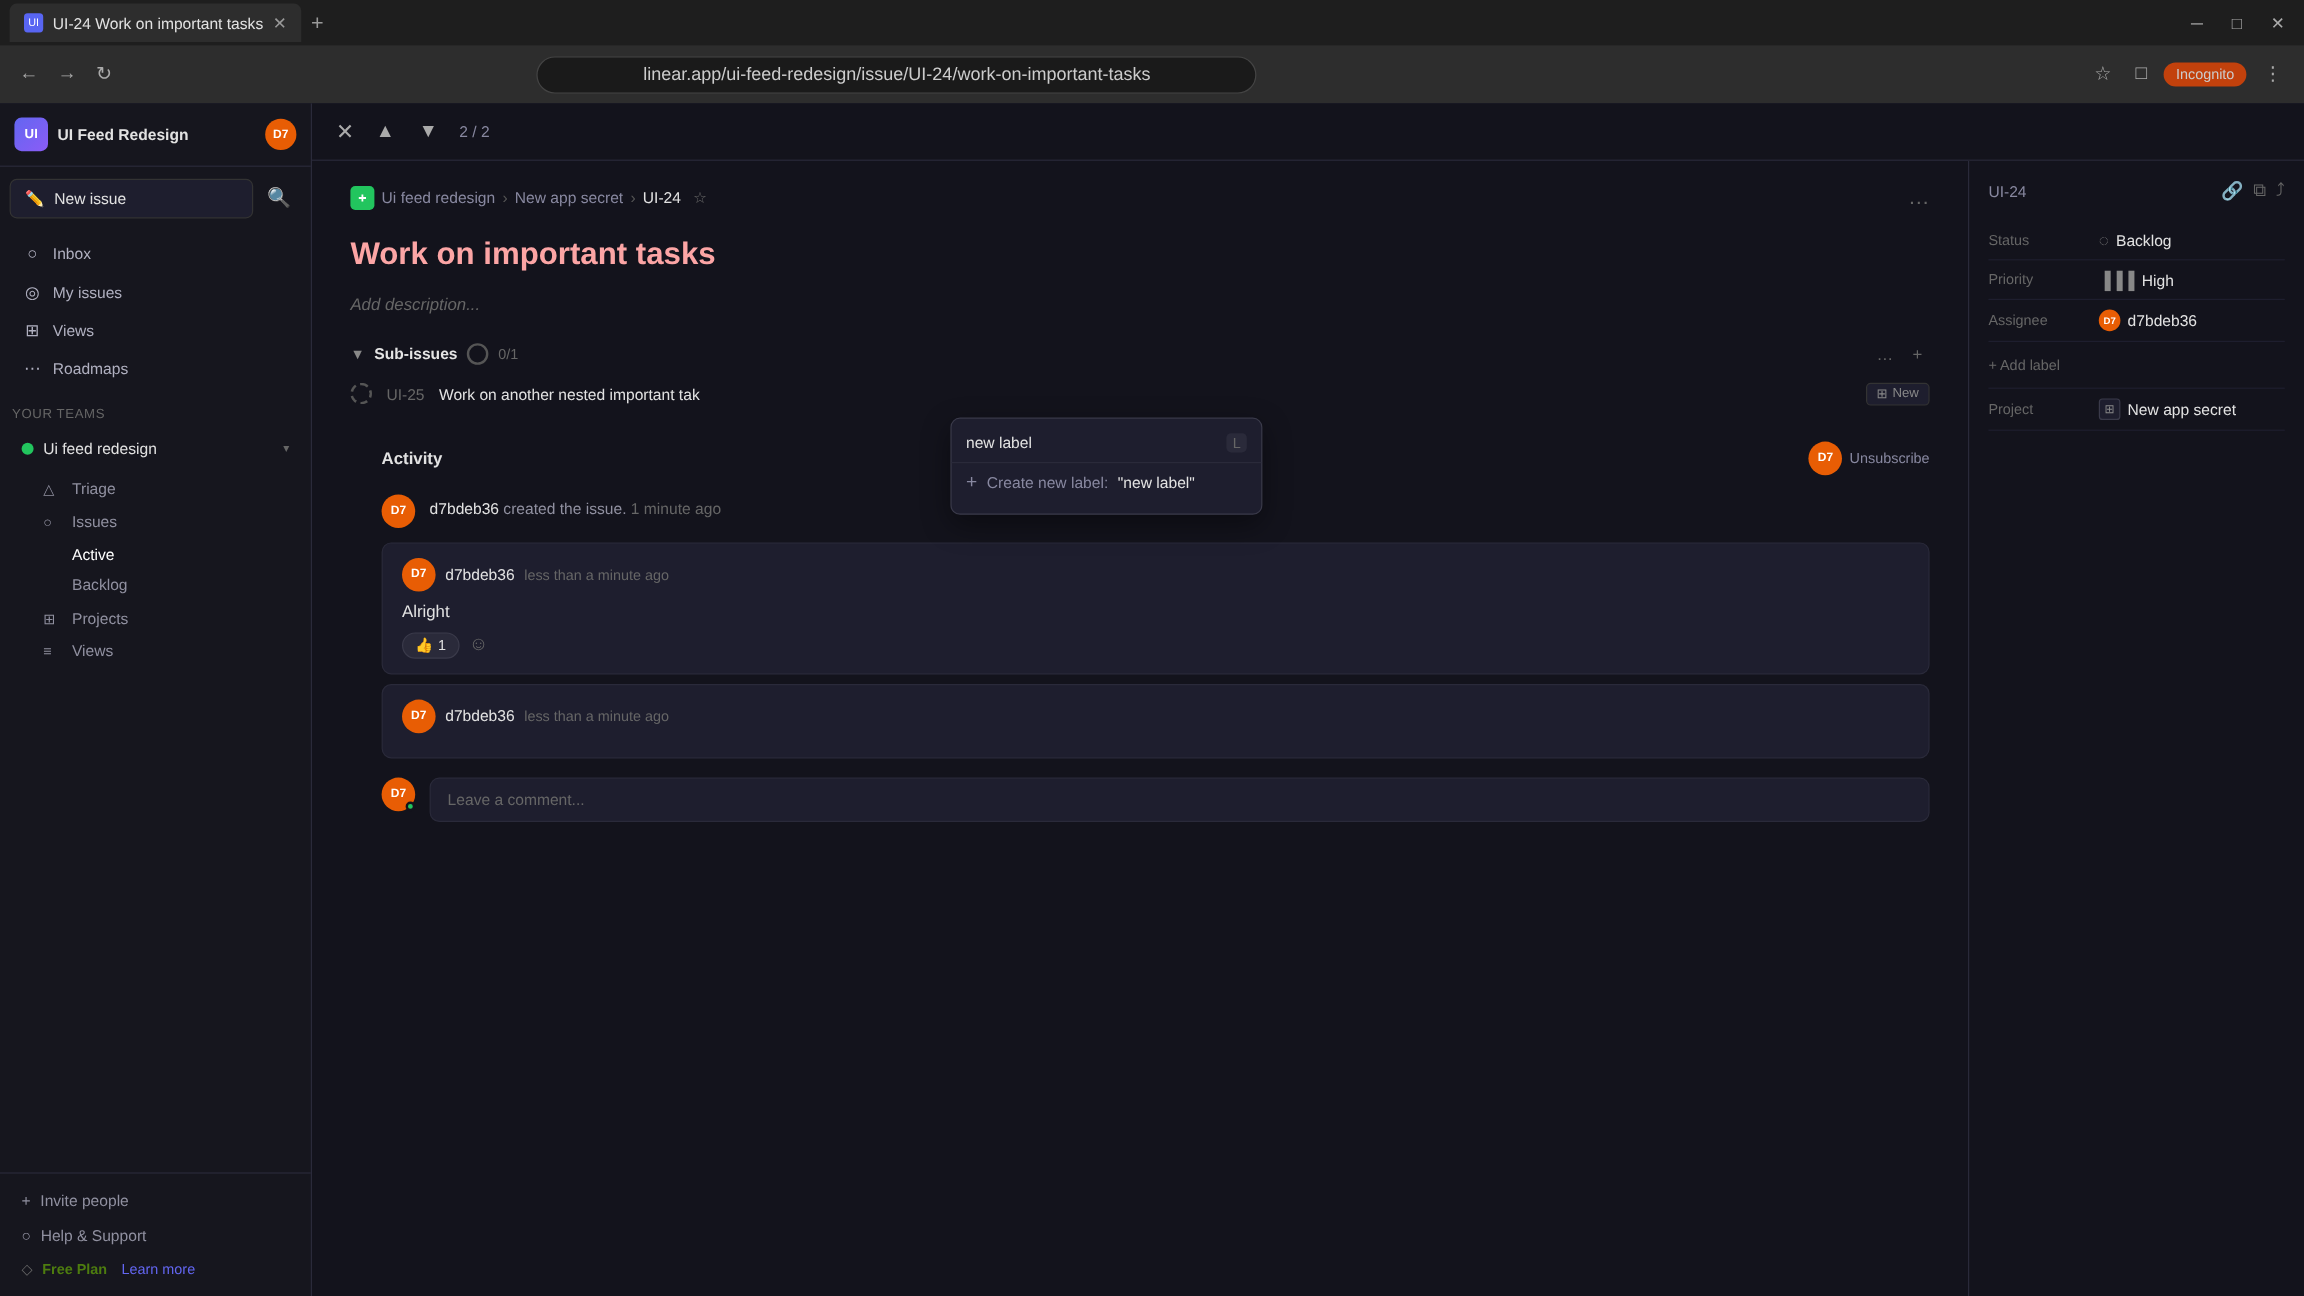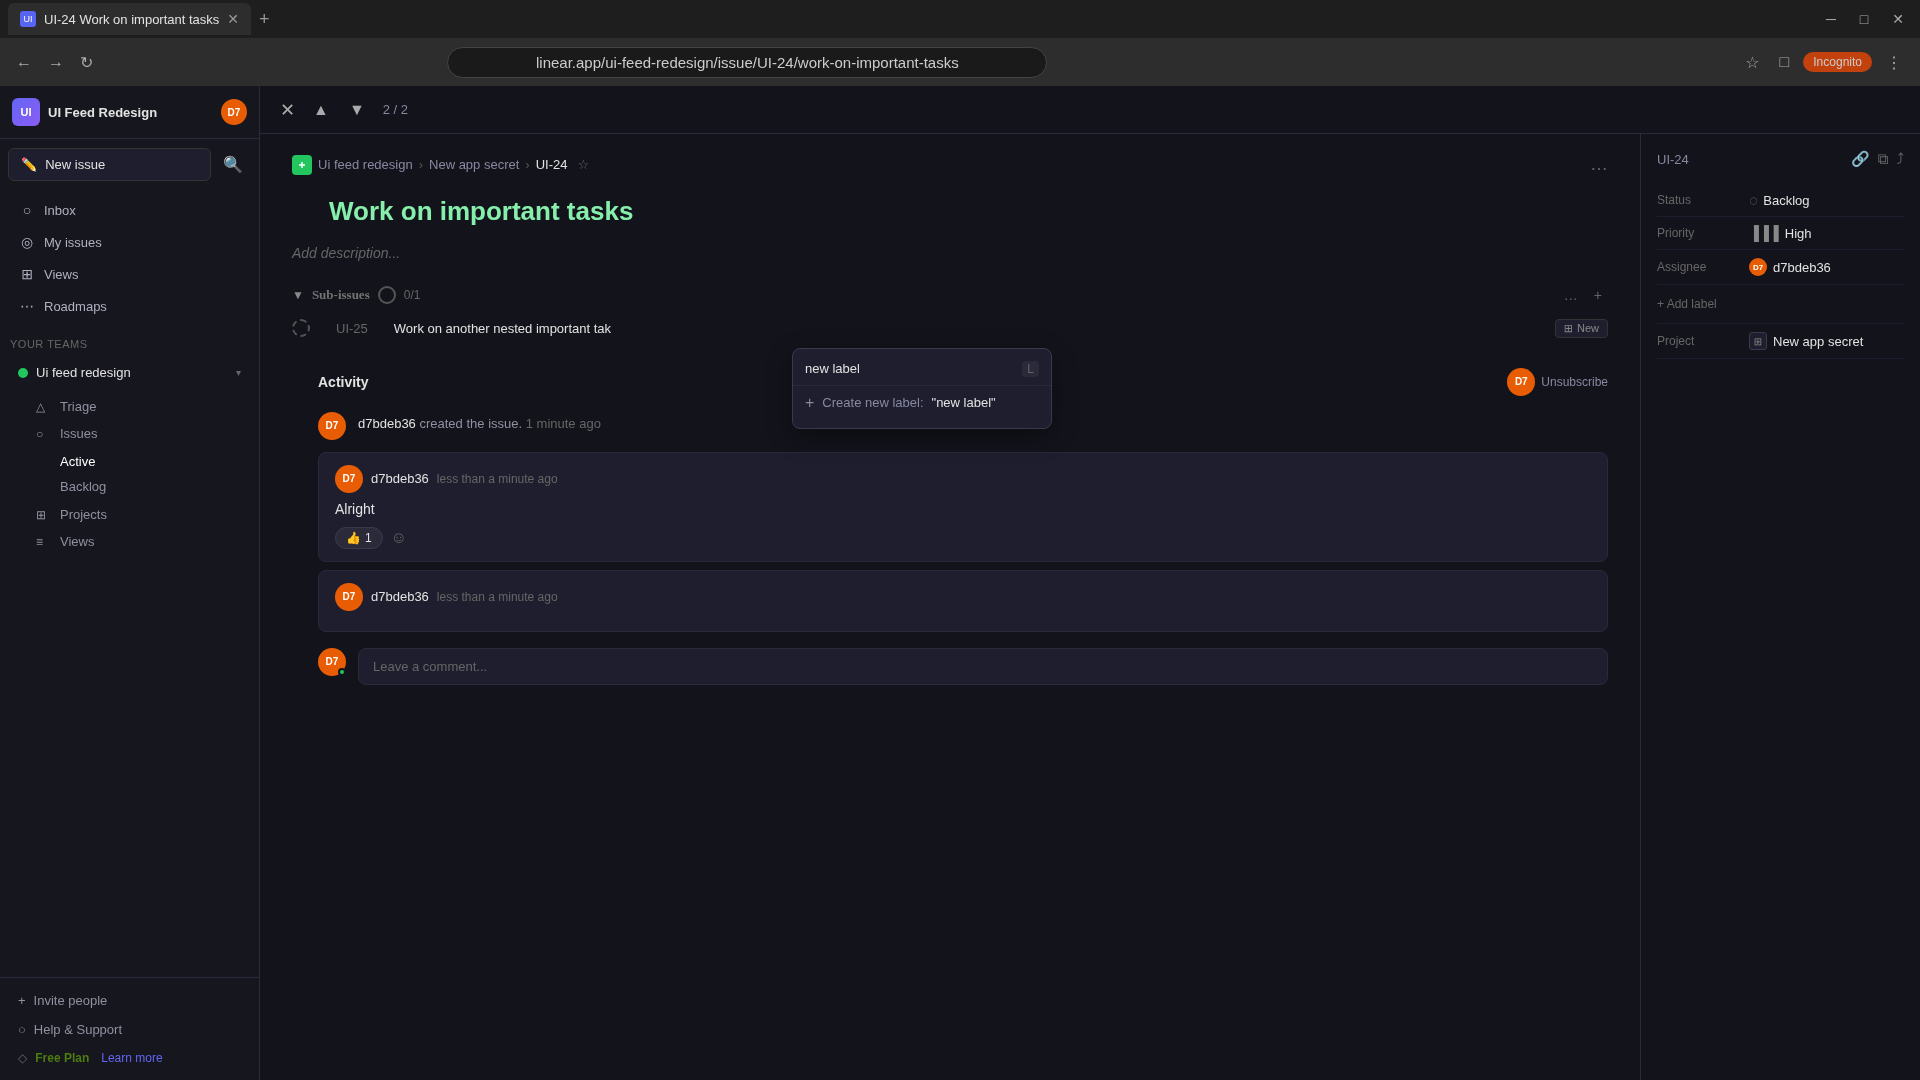--- a/index.html
+++ b/index.html
@@ -76,33 +76,33 @@
     
     .issue-detail { flex: 1; overflow-y: auto; padding: 20px 32px; }
     .issue-breadcrumb { display: flex; align-items: center; gap: 6px; margin-bottom: 20px; font-size: 13px; color: #8888a0; }
     .breadcrumb-icon { width: 20px; height: 20px; background: #22c55e; border-radius: 4px; display: flex; align-items: center; justify-content: center; }
     .breadcrumb-sep { color: #555; }
     .breadcrumb-link { color: #8888a0; cursor: pointer; }
     .breadcrumb-current { color: #e2e2e2; }
     .breadcrumb-star { color: #666; cursor: pointer; margin-left: 4px; }
     .breadcrumb-more { color: #666; cursor: pointer; margin-left: auto; font-size: 18px; }
 
-    .issue-title { font-size: 26px; font-weight: 700; color: #86efac; margin-bottom: 16px; line-height: 1.3; margin-left: 37px; }
+    .issue-title { font-size: 26px; font-weight: 700; color: #fca5a5; margin-bottom: 16px; line-height: 1.3; }
     .issue-description { color: #666; font-size: 14px; margin-bottom: 24px; font-style: italic; }
 
     .sub-issues-section { margin-bottom: 24px; }
     .sub-issues-header { display: flex; align-items: center; gap: 8px; margin-bottom: 8px; }
     .sub-issues-toggle { color: #888; cursor: pointer; font-size: 12px; }
-    .sub-issues-title { font-size: 13px; color: #737373; font-weight: 600; font-family: Liberation Serif, serif; }
+    .sub-issues-title { font-size: 13px; color: #e5e5e5; font-weight: 600; }
     .progress-circle { width: 18px; height: 18px; border-radius: 50%; border: 2px solid #555; display: flex; align-items: center; justify-content: center; }
     .sub-issues-count { font-size: 12px; color: #666; }
     .sub-issues-actions { margin-left: auto; display: flex; gap: 4px; }
     .sub-issue-action { color: #666; cursor: pointer; font-size: 14px; padding: 2px 6px; }
 
-    .sub-issue-row { display: flex; align-items: center; gap: 26px; padding: 6px 0; font-size: 13px; }
+    .sub-issue-row { display: flex; align-items: center; gap: 12px; padding: 6px 0; font-size: 13px; }
     .sub-issue-status { width: 18px; height: 18px; border-radius: 50%; border: 2px dashed #555; display: flex; align-items: center; justify-content: center; flex-shrink: 0; }
     .sub-issue-id { color: #666; }
     .sub-issue-title { color: #e2e2e2; flex: 1; }
     .sub-issue-badge { background: #1e1e2e; border: 1px solid #333; border-radius: 4px; padding: 2px 8px; font-size: 11px; color: #888; display: flex; align-items: center; gap: 4px; }
 
     
     .label-dropdown { position: absolute; background: #1e1e2e; border: 1px solid #3a3a4a; border-radius: 8px; padding: 8px 0; min-width: 260px; z-index: 100; box-shadow: 0 8px 24px rgba(0,0,0,0.4); }
     .label-dropdown-header { display: flex; align-items: center; justify-content: space-between; padding: 4px 12px 8px; border-bottom: 1px solid #2a2a3a; }
     .label-search-text { font-size: 13px; color: #e2e2e2; }
     .label-shortcut { font-size: 12px; color: #666; background: #2a2a3a; border-radius: 4px; padding: 1px 5px; }

